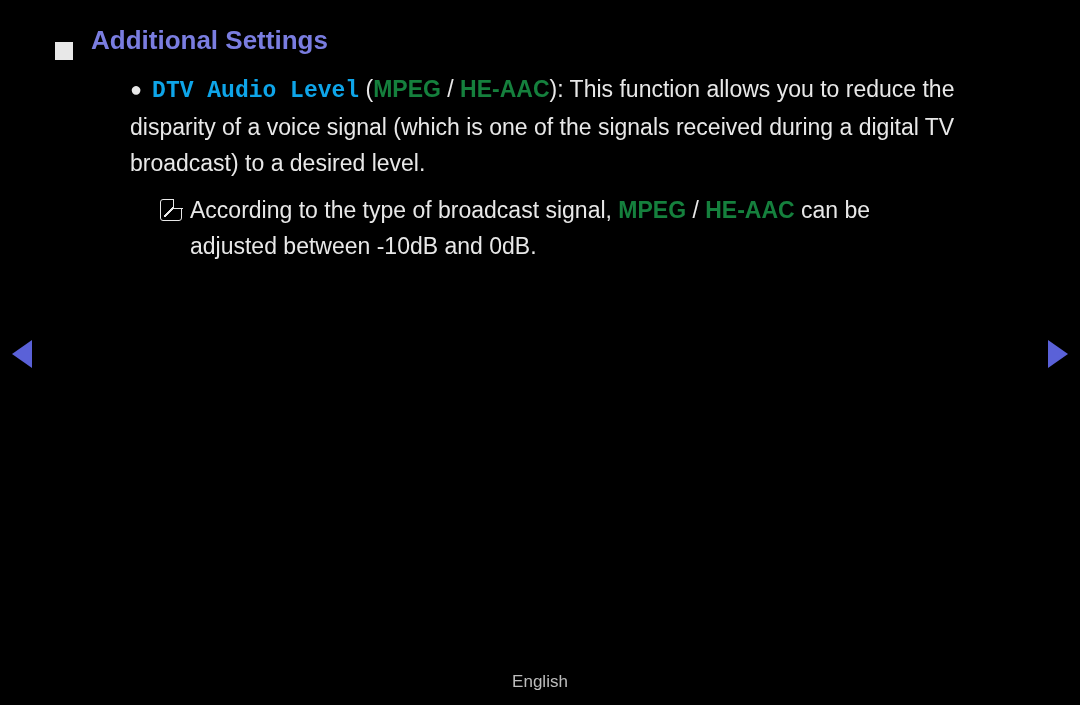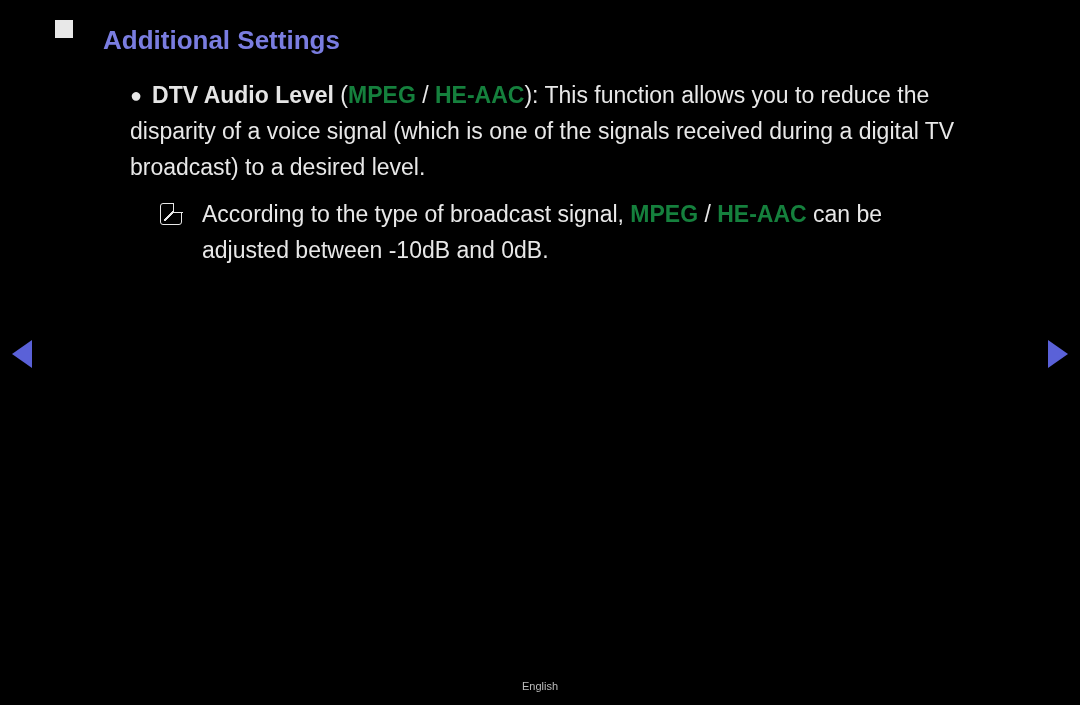--- a/index.html
+++ b/index.html
@@ -12,23 +12,23 @@
       font-size: 23px;
       position: relative;
       overflow: hidden;
       line-height: 1.55;
     }
     .content {
       padding: 20px 30px 0 55px;
     }
     .heading-row {
       display: flex;
-      align-items: flex-start;
-      gap: 30px;
-      margin-bottom: 18px;
+      align-items: flex-end;
+      gap: 18px;
+      margin-bottom: 12px;
     }
     .square-bullet {
       width: 18px;
       height: 18px;
       background: #e8e8e8;
       flex-shrink: 0;
     }
     .heading-title {
       color: #7a7de0;
       font-weight: bold;
@@ -45,30 +45,31 @@
     }
     .dot-bullet {
       display: inline-block;
       vertical-align: middle;
       margin-right: 10px;
       font-size: 20px;
       position: relative;
       top: -2px;
     }
     .item-label {
-      color: #e5e5e5;
+      color: #0ea5e9;
       font-weight: bold;
+      font-family: Liberation Mono, monospace;
     }
     .option-bold {
       color: #15803d;
       font-weight: bold;
     }
     .note-block {
       display: flex;
-      gap: 20px;
+      gap: 8px;
       margin-left: 105px;
       margin-right: 90px;
       margin-bottom: 12px;
     }
     .note-icon {
       flex-shrink: 0;
       width: 22px;
       height: 22px;
       border: 1.5px solid #e8e8e8;
       border-radius: 3px;
@@ -115,21 +116,21 @@
       border-top: 14px solid transparent;
       border-bottom: 14px solid transparent;
       border-left: 20px solid #5a61d8;
     }
     .footer-lang {
       position: absolute;
       bottom: 10px;
       left: 0;
       width: 100%;
       text-align: center;
-      font-size: 11px;
+      font-size: 17px;
       color: #bdbdbd;
     }
   </style>
 </head>
 <body>
 
 <div class="content">
 
   <div class="heading-row">
     <div class="square-bullet"></div>

